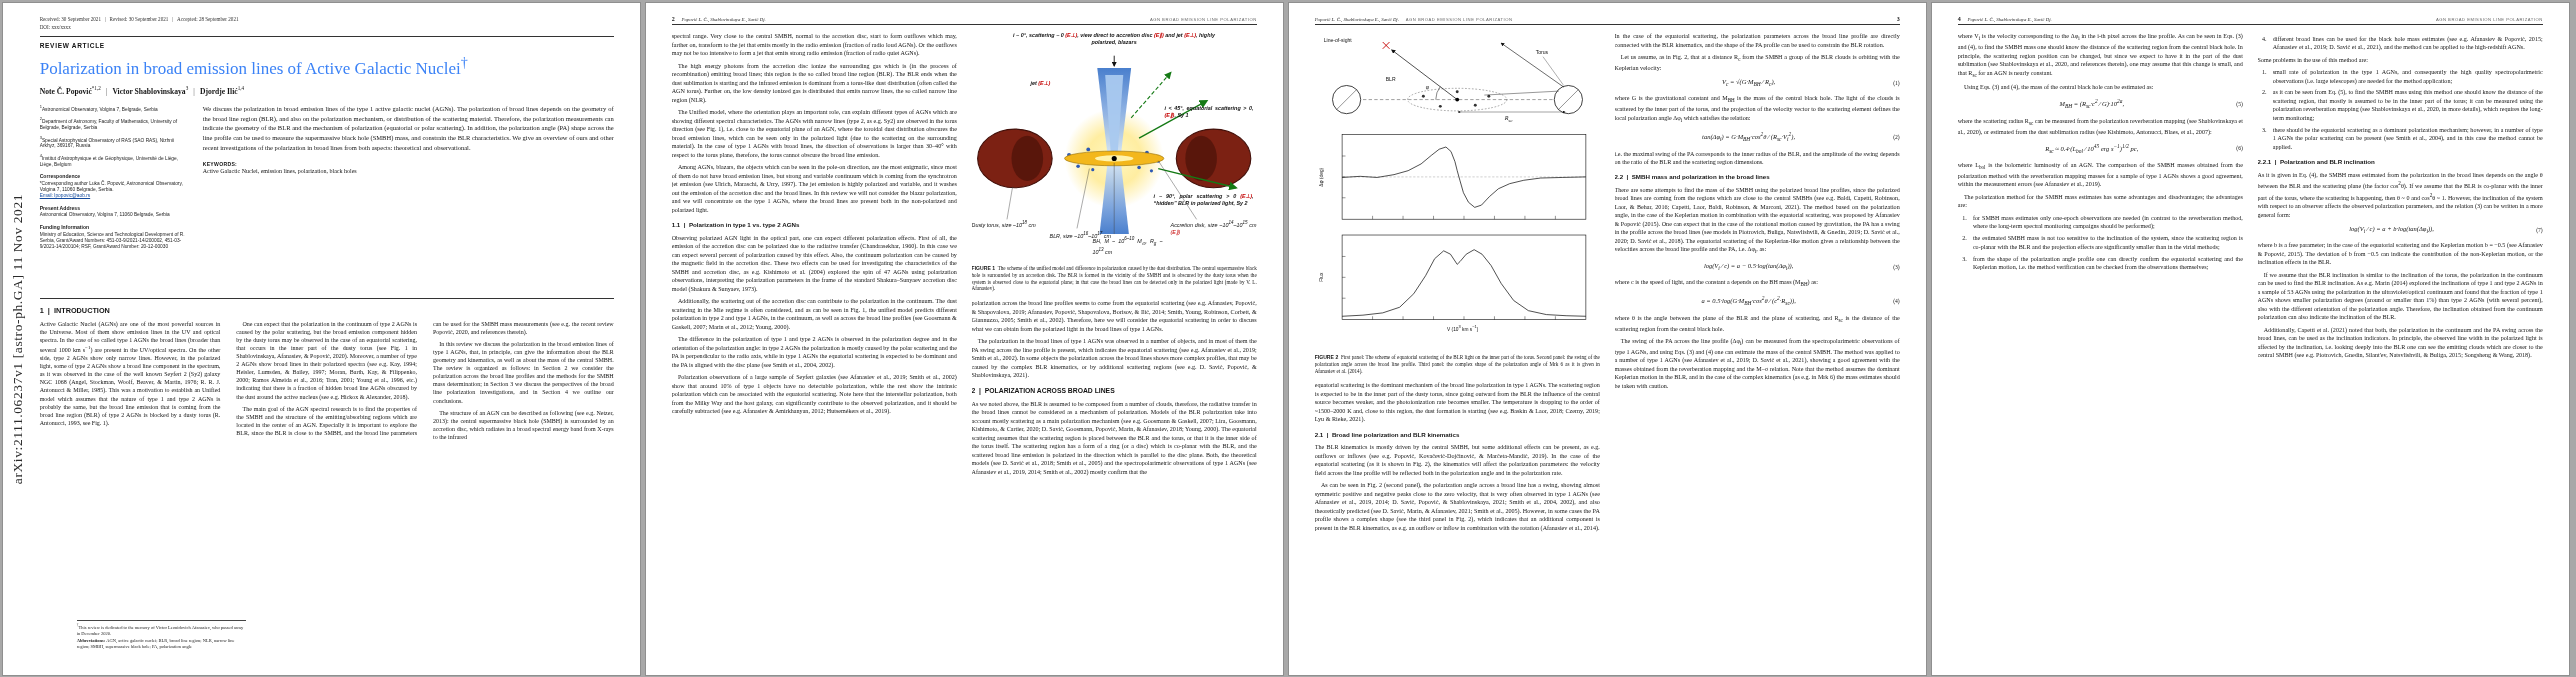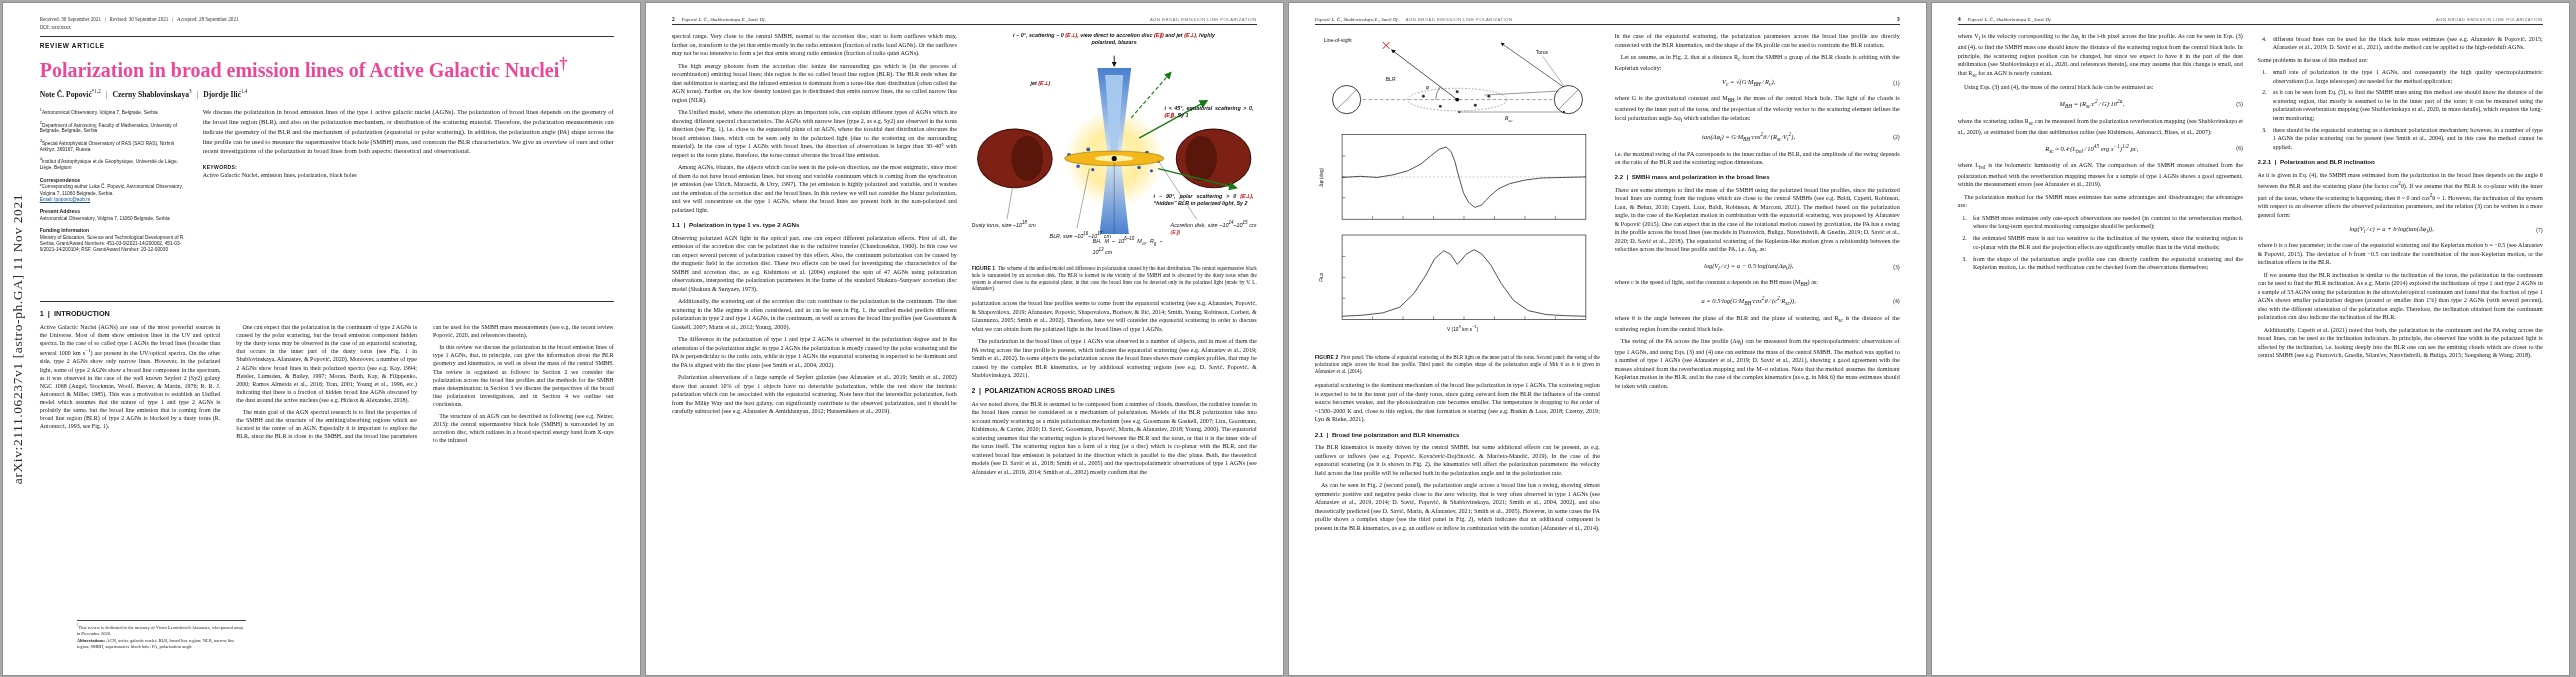--- a/index.html
+++ b/index.html
@@ -10,21 +10,21 @@
   .page-inner { position:absolute; inset:13.5px 26px; }
   .r { color:#c40000; }
 
   
   .arxiv-stamp { position:absolute; left:7.3px; top:50%; transform:rotate(-90deg) translateX(-50%); transform-origin:left top; white-space:nowrap; font-size:13.5px; letter-spacing:0.6px; color:#2a2a2a; }
   .p1-inner { position:absolute; inset:13.5px 26px 13.5px 37px; }
   .dateline { font-size:5.1px; color:#333; }
   .doi { font-size:5.1px; color:#333; margin-top:2.3px; }
   .toprule { border-top:0.6px solid #333; margin:5.1px 0 5.6px; }
   .article-type { font-family:"Liberation Sans",sans-serif; font-weight:bold; font-size:6.5px; letter-spacing:0.7px; color:#111; }
-  .title { font-size:20px; font-weight:bold; line-height:1.12; margin-top:5.6px; color:#ec4899; }
+  .title { font-size:17px; font-weight:normal; line-height:1.12; margin-top:5.6px; color:#3b82f6; }
   .authors { margin-top:8px; font-size:7.6px; font-weight:bold; }
   .author:not(:first-child)::before { content:attr(data-sep); font-weight:normal; color:#555; padding:0 5.1px; }
   .author sup { font-size:5.1px; font-weight:normal; }
   .front { display:flex; gap:17px; margin-top:8px; min-height:187px; }
   .front-left { width:146px; flex:none; font-family:"Liberation Sans",sans-serif; font-size:4.8px; line-height:1.3; color:#222; }
   .aff { margin-bottom:3.4px; }
   .front-label { font-weight:bold; font-size:5.1px; margin:5.1px 0 1.1px; }
   .front-email { text-decoration:underline; color:#134a9c; cursor:pointer; }
   .front-right { flex:1; }
   .abstract { font-size:6.5px; line-height:1.5; text-align:justify; }
@@ -89,21 +89,21 @@
 <div class="spread">
 
   <section class="page">
     <div class="arxiv-stamp">arXiv:2111.06237v1  [astro-ph.GA]  11 Nov 2021</div>
     <div class="p1-inner">
       <div class="dateline">Received: 30 September 2021&nbsp;&nbsp;&nbsp;|&nbsp;&nbsp;&nbsp;Revised: 30 September 2021&nbsp;&nbsp;&nbsp;|&nbsp;&nbsp;&nbsp;Accepted: 28 September 2021</div>
       <div class="doi">DOI: xxx/xxxx</div>
       <div class="toprule"></div>
       <div class="article-type">REVIEW ARTICLE</div>
       <h1 class="title">Polarization in broad emission lines of Active Galactic Nuclei<sup>†</sup></h1>
-      <div class="authors"><span class="author" data-sep="|"><span>Note Č. Popović</span><sup>*1,2</sup></span><span class="author" data-sep="|"><span>Czerny Shablovinskaya</span><sup>3</sup></span><span class="author" data-sep="|"><span>Djordje Ilić</span><sup>1,4</sup></span></div>
+      <div class="authors"><span class="author" data-sep="|"><span>Note Č. Popović</span><sup>*1,2</sup></span><span class="author" data-sep="|"><span>Victor Shablovinskaya</span><sup>3</sup></span><span class="author" data-sep="|"><span>Djordje Ilić</span><sup>1,4</sup></span></div>
       <div class="front">
         <div class="front-left">
           <div>
               <div class="aff"><sup>1</sup>Astronomical Observatory, Volgina 7, Belgrade, Serbia</div>
               <div class="aff"><sup>2</sup>Department of Astronomy, Faculty of Mathematics, University of Belgrade, Belgrade, Serbia</div>
               <div class="aff"><sup>3</sup>Special Astrophysical Observatory of RAS (SAO RAS), Nizhnii Arkhyz, 369167, Russia</div>
               <div class="aff"><sup>4</sup>Institut d'Astrophysique et de Géophysique, Université de Liège, Liège, Belgium</div>
             </div>
           <div class="front-label">Correspondence</div>
           <div>*Corresponding author Luka Č. Popović, Astronomical Observatory, Volgina 7, 11060 Belgrade, Serbia.</div>

